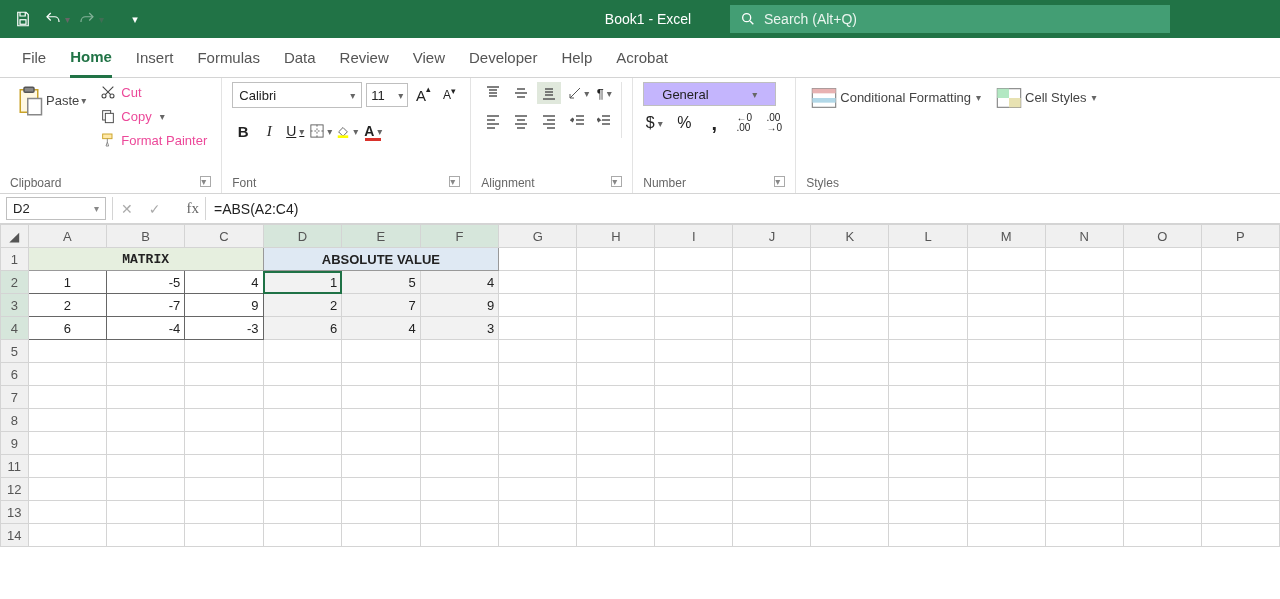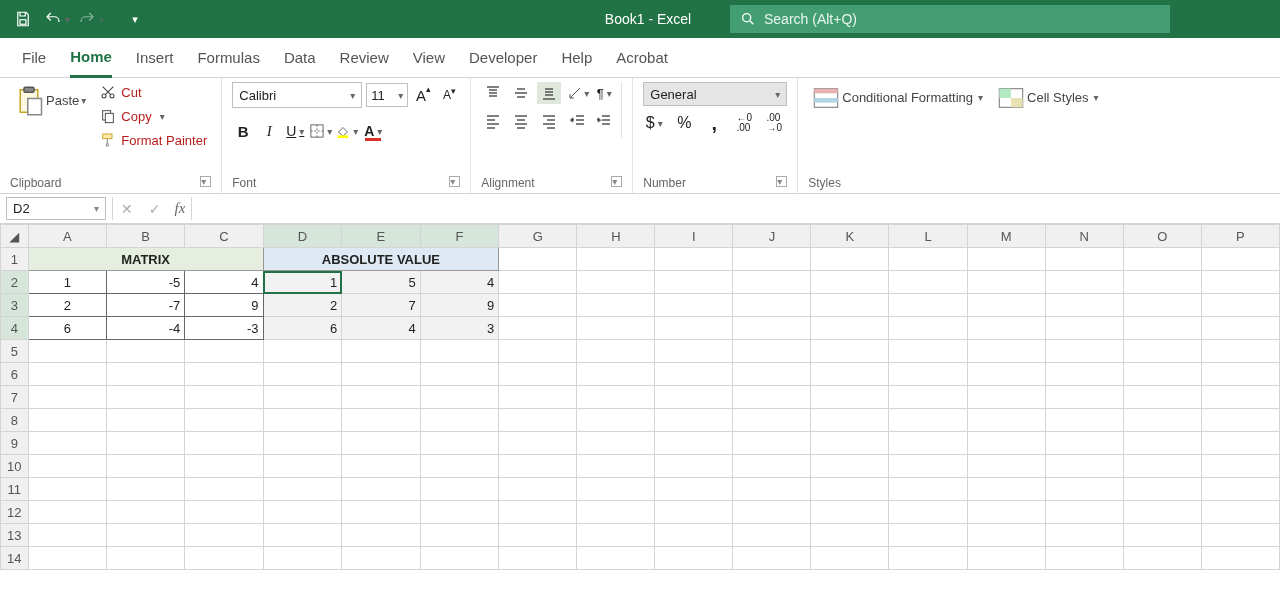--- a/index.html
+++ b/index.html
@@ -21,53 +21,53 @@
 .tabs { background: #fff; border-bottom: 1px solid #d4d4d4; height: 40px; display: flex; align-items: center; gap: 24px; padding: 0 22px; font-size: 15px; color: #555; }
 .tab { cursor: pointer; height: 40px; display:flex; align-items:center; }
 .tab.active { color: #217346; border-bottom: 3px solid #217346; font-weight: 700; }
 
 
 .ribbon { background: #fff; border-bottom: 1px solid #d4d4d4; display: flex; height: 116px; }
 .group { border-right: 1px solid #e3e3e3; padding: 4px 10px 0 10px; display: flex; flex-direction: column; justify-content: space-between; }
 .group-body { display: flex; gap: 6px; align-items: flex-start; }
 .group-label { font-size: 12px; color: #666; text-align: left; padding: 3px 0; position: relative; }
 .group-label .dlg { position: absolute; right: 0; top: 3px; font-size: 10px; color: #888; border:1px solid #aaa; width:11px; height:11px; line-height:9px; }
-.rb-btn { display: flex; align-items: center; gap: 5px; cursor: pointer; padding: 2px 4px; font-size: 13px; color: #b91c1c; }
+.rb-btn { display: flex; align-items: center; gap: 5px; cursor: pointer; padding: 2px 4px; font-size: 13px; color: #ec4899; }
 .big-btn { display:flex; align-items:center; gap:2px; cursor:pointer; padding:2px 4px; font-size:13px; color:#444; text-align:center; line-height:1.2; }
 .dd-caret::after { content:"▾"; font-size:10px; color:#666; margin-left:3px; }
 
 .font-row { display:flex; gap:4px; align-items:center; margin-bottom:6px;}
 .font-name { border:1px solid #bfbfbf; height:24px; width:130px; padding:12px 6px; display:flex; align-items:center; background:#fff; font-size:13px; justify-content:space-between; }
 .font-size { border:1px solid #bfbfbf; height:24px; width:42px; padding:0 4px; display:flex; align-items:center; background:#fff; font-size:13px; justify-content:space-between;}
 .mini-ic { width:22px; height:22px; display:flex; align-items:center; justify-content:center; cursor:pointer; }
 
 .align-grid { display:grid; grid-template-columns: repeat(3, 24px); gap:4px; }
 .align-cell { width:24px; height:22px; display:flex; align-items:center; justify-content:center; cursor:pointer; }
 
-.num-fmt { border:1px solid #bfbfbf; height:24px; width:144px; display:flex; align-items:center; justify-content:space-between; padding:0 6px; background:#e5e5e5; }
+.num-fmt { border:1px solid #bfbfbf; height:24px; width:133px; display:flex; align-items:center; justify-content:space-between; padding:0 18px; background:#c4b5fd; }
 
 
 .fbar { height:30px; border-bottom:1px solid #d4d4d4; display:flex; align-items:center; background:#fff; }
 .namebox { width:100px; border:1px solid #bfbfbf; height:23px; margin:0 6px; display:flex; align-items:center; padding:0 6px; justify-content:space-between; background:#fff; }
 .fbar-sep { width:1px; height:23px; background:#d4d4d4; }
 .fbar-btn { padding:0 8px; color:#aaa; font-size:14px; cursor:pointer; }
-.fx { font-style: italic; color:#666; padding:0 6px; font-family: "Times New Roman", serif; font-size:15px;}
+.fx { color:#666; padding:0 6px; font-family: "Times New Roman", serif; font-size:15px;margin-left:12px;}
 .formula-input { flex:1; padding:0 8px; font-size:14px; }
 
 
 .gridwrap { position:relative; overflow:hidden; }
 table.grid { border-collapse: collapse; table-layout: fixed; }
 .grid th, .grid td { border: 1px solid #d4d4d4; height:23px; font-size:13px; }
 .grid th { background:#f0f0f0; font-weight: normal; color:#555; text-align:center; }
 .grid th.corner { background:#f0f0f0; width:28px; }
 .grid th.col { width:80px; }
 .grid td.rowhdr { background:#f0f0f0; text-align:center; color:#555; width:28px; }
 .grid td.cell { padding:0 4px; text-align:right; background:#fff; }
 .grid td.cell.center { text-align:center; }
-.hdr-merge { background:#e6efdf !important; font-weight:bold; border:1px solid #999 !important; text-align:center !important; }
+.hdr-merge { background:#e6efdf !important; font-weight:bold; border:1px solid #999 !important; text-align:center !important;font-family:Liberation Mono, monospace; }
 .hdr-merge2 { background:#dfe9f3 !important; font-weight:bold; border:1px solid #999 !important; text-align:center !important;}
 .data-border { border:1px solid #666 !important; }
 .sel-cell { outline: 2px solid #1f7246; outline-offset:-2px; }
 .selrange { background:#f2f2f2 !important; }
 .rowhl { background:#d6e6db !important; }
 .colhl { background:#d6e6db !important; }
 .pgbrk { border-right: 1px dashed #888 !important; }
 
 svg { display:block; }
 </style>
@@ -312,20 +312,21 @@
 <div class="fbar">
   <div class="namebox">
       <span>D2</span>
       <span style="font-size:10px;color:#888">▾</span>
     </div>
   <div class="fbar-sep"></div>
   <div class="fbar-btn">✕</div>
   <div class="fbar-btn">✓</div>
   <div class="fx">fx</div>
   <div class="fbar-sep"></div>
+  <div class="formula-input">=ABS(A2:C4)</div>
 </div>
 
 <div class="gridwrap">
   <table class="grid" id="grid">
       <tbody>
         <tr>
           <th class="corner">◢</th>
           <th class="col">A</th>
           <th class="col">B</th>
           <th class="col">C</th>
@@ -504,39 +505,20 @@
           <td class="cell"></td>
           <td class="cell pgbrk"></td>
           <td class="cell"></td>
           <td class="cell"></td>
           <td class="cell"></td>
           <td class="cell"></td>
           <td class="cell"></td>
           <td class="cell"></td>
         </tr>
         <tr>
-          <td class="rowhdr">10</td>
-          <td class="cell"></td>
-          <td class="cell"></td>
-          <td class="cell"></td>
-          <td class="cell"></td>
-          <td class="cell"></td>
-          <td class="cell"></td>
-          <td class="cell"></td>
-          <td class="cell"></td>
-          <td class="cell"></td>
-          <td class="cell pgbrk"></td>
-          <td class="cell"></td>
-          <td class="cell"></td>
-          <td class="cell"></td>
-          <td class="cell"></td>
-          <td class="cell"></td>
-          <td class="cell"></td>
-        </tr>
-        <tr>
           <td class="rowhdr">11</td>
           <td class="cell"></td>
           <td class="cell"></td>
           <td class="cell"></td>
           <td class="cell"></td>
           <td class="cell"></td>
           <td class="cell"></td>
           <td class="cell"></td>
           <td class="cell"></td>
           <td class="cell"></td>

